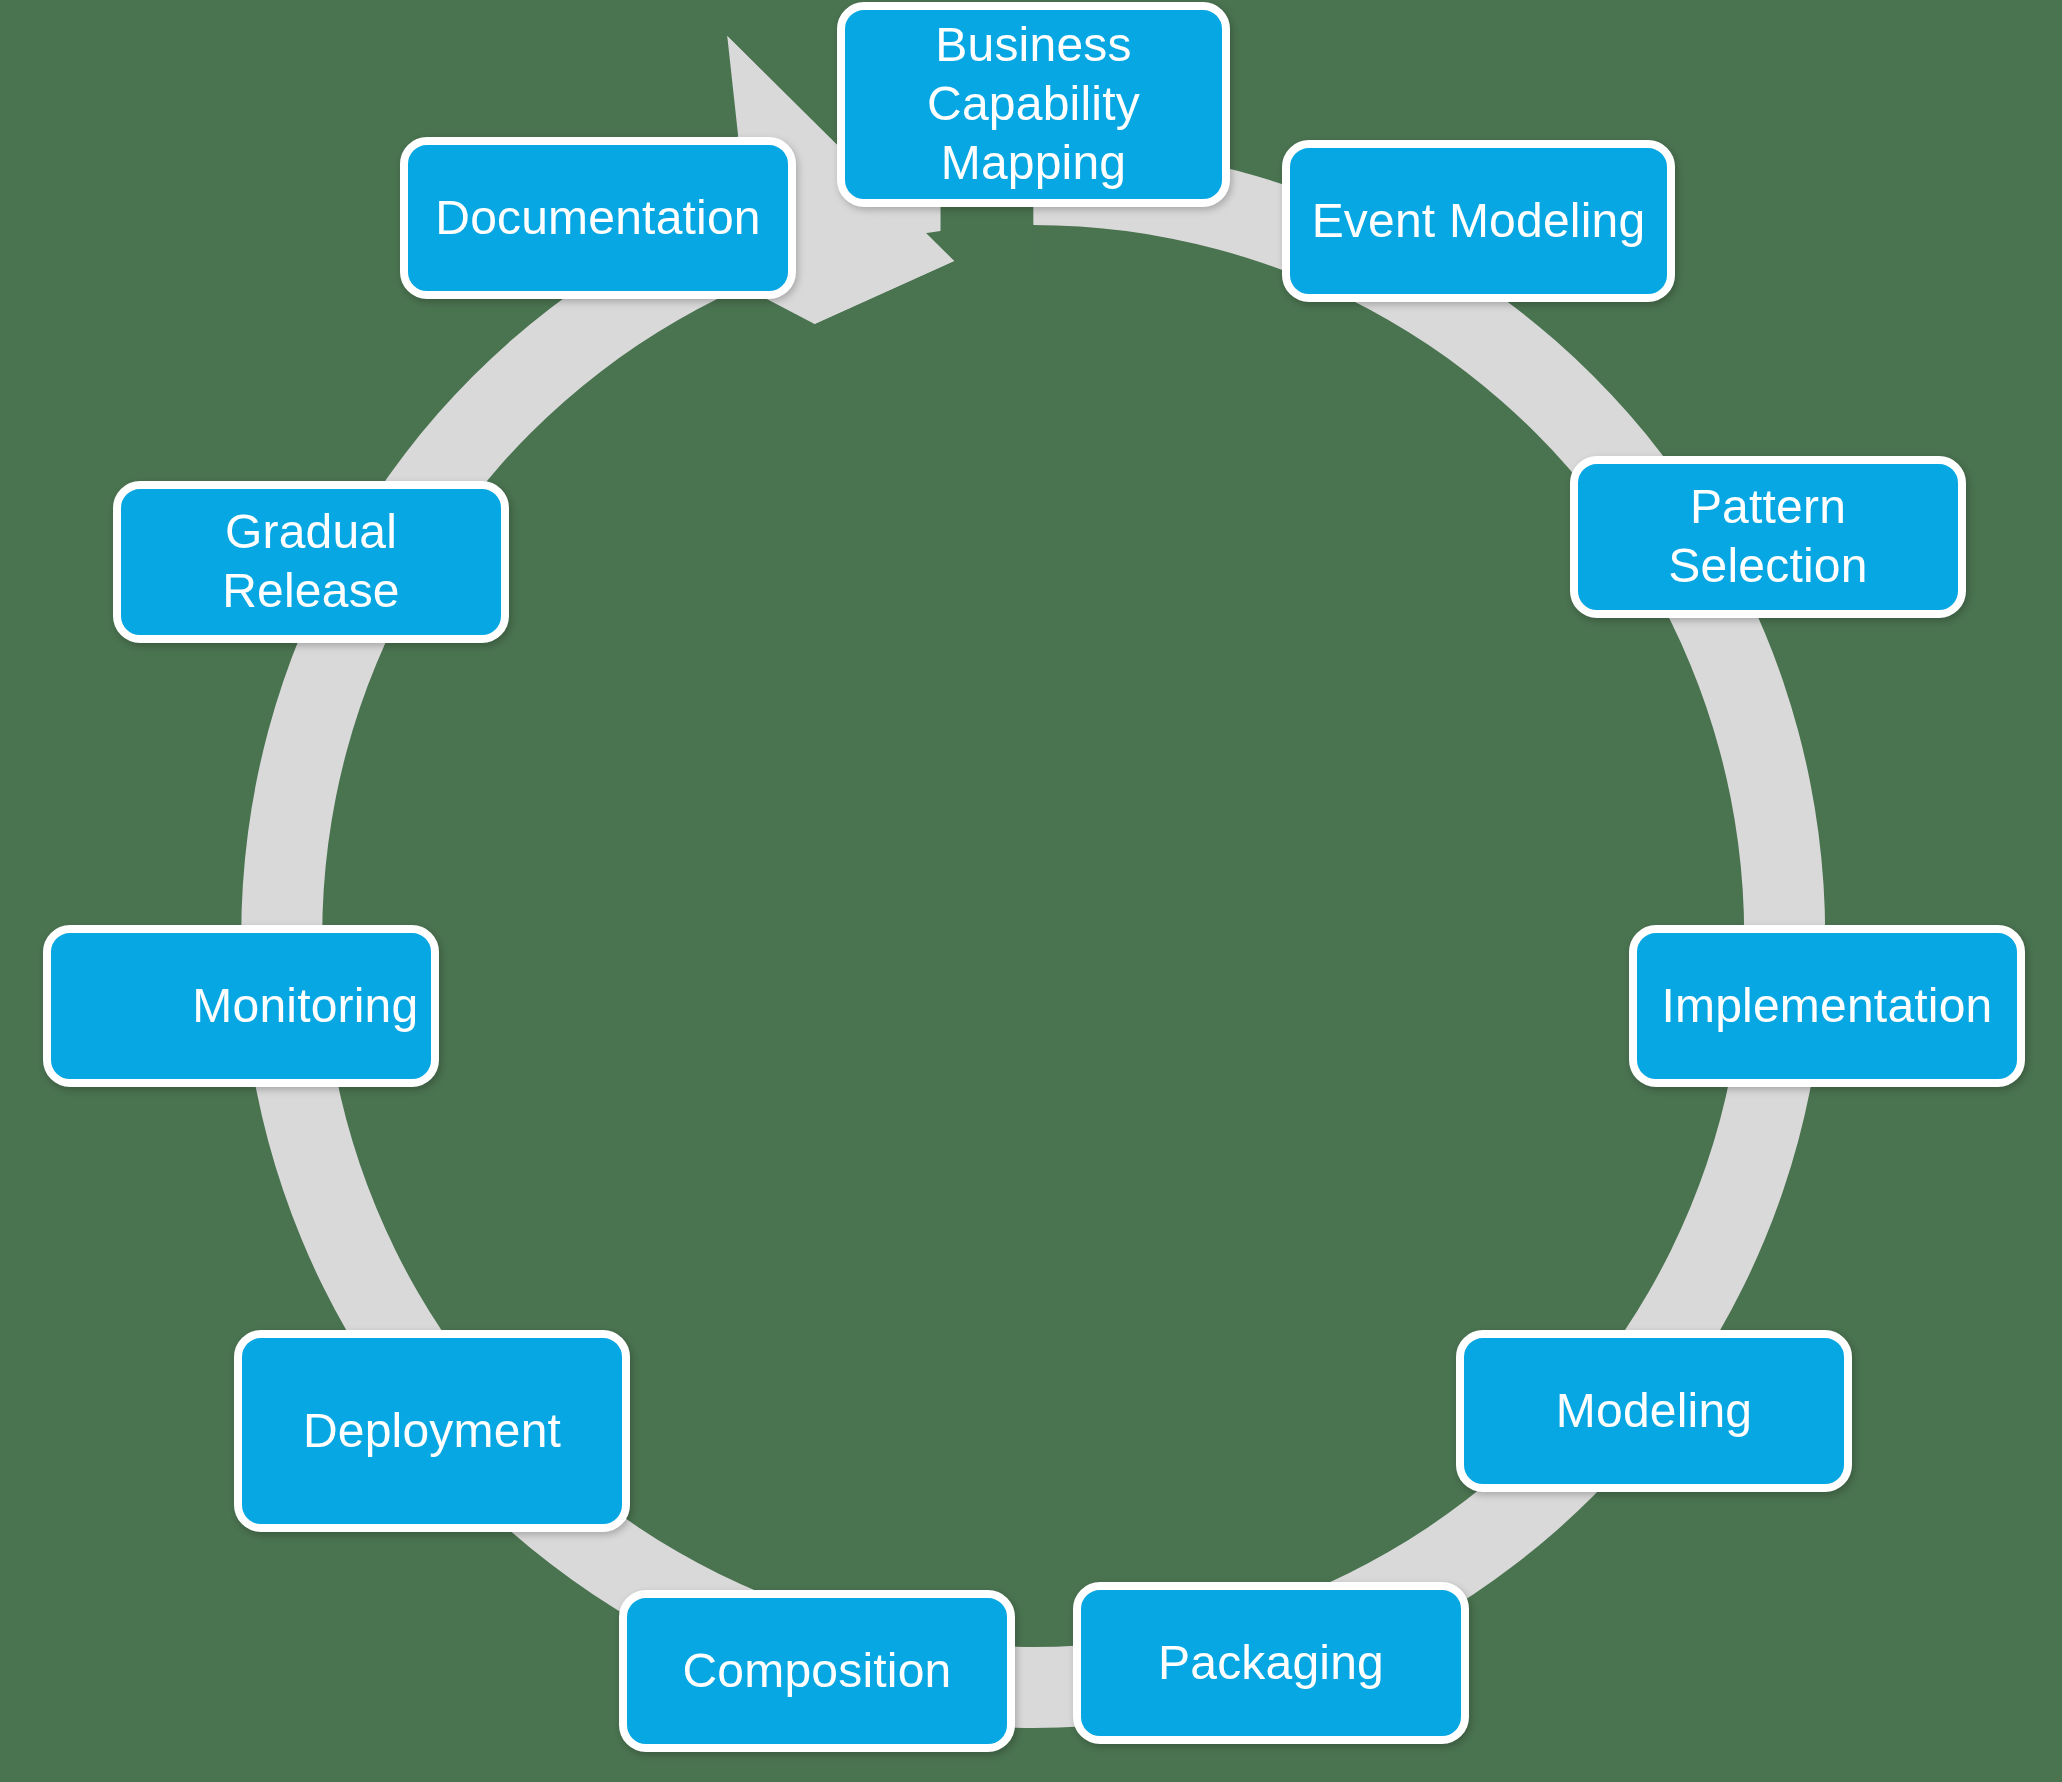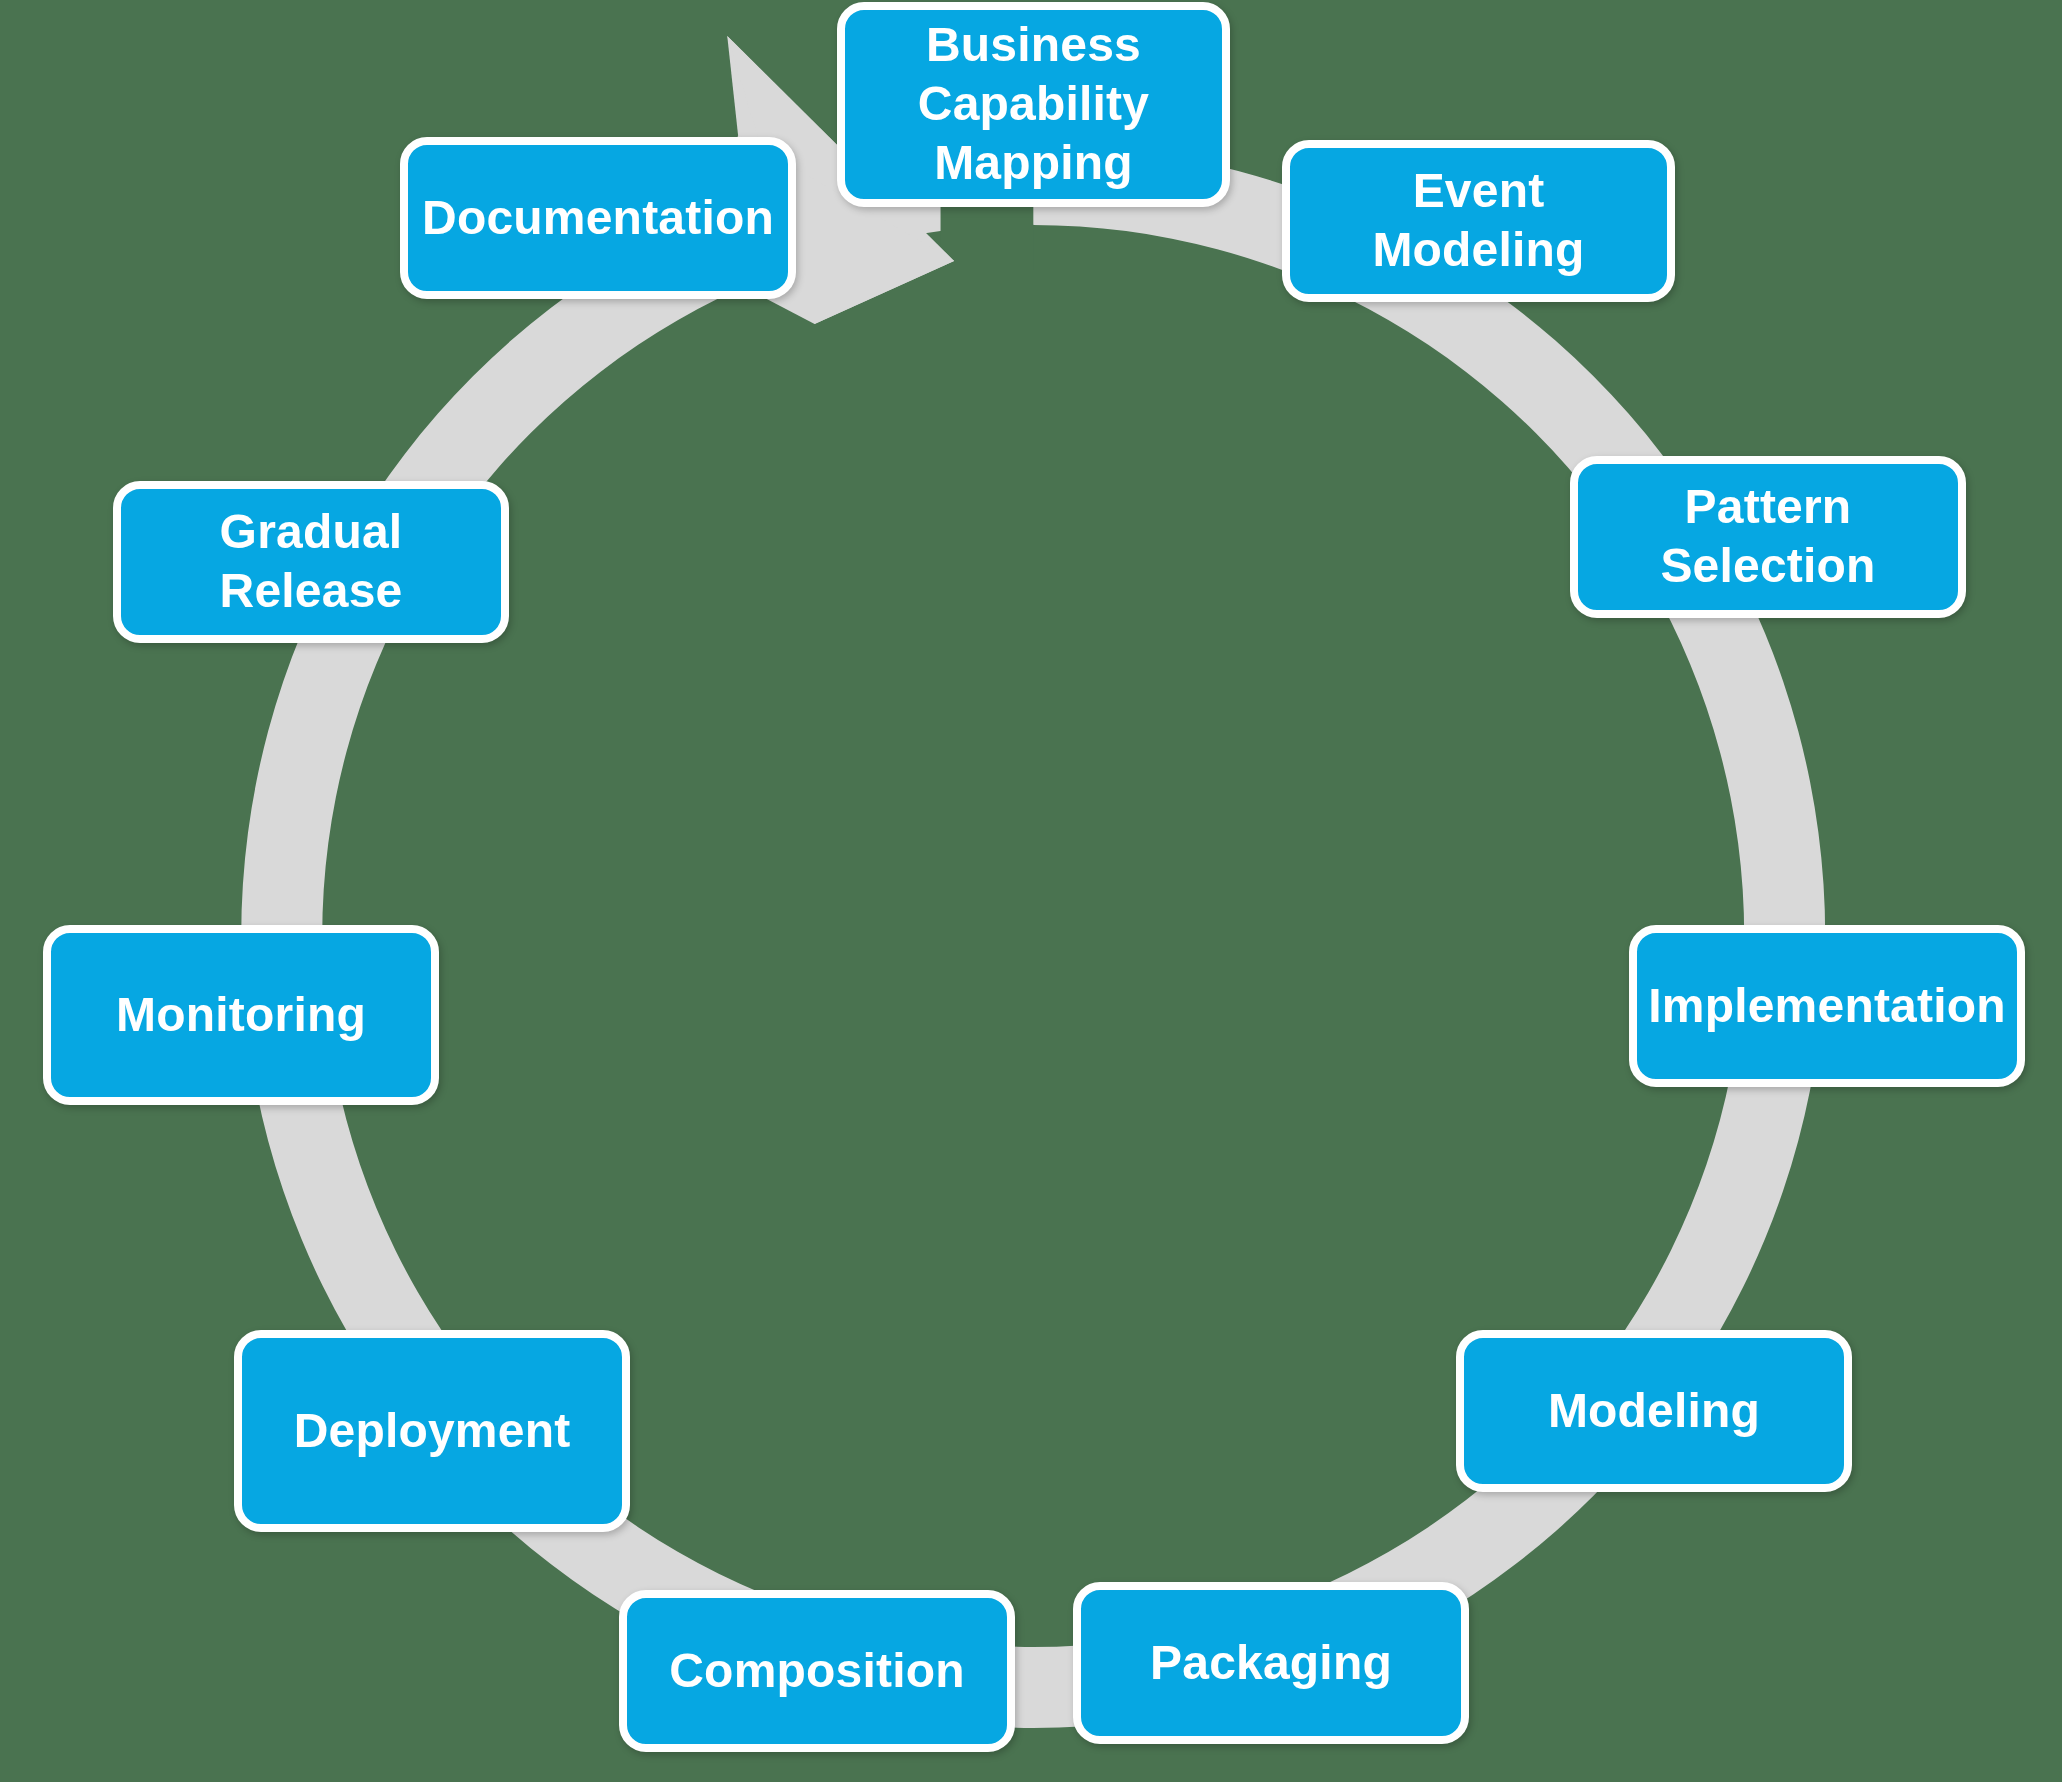--- a/index.html
+++ b/index.html
@@ -36,42 +36,42 @@
     background: #06A7E2;
     border: 8px solid #ffffff;
     border-radius: 27px;
     display: flex;
     align-items: center;
     justify-content: center;
     text-align: center;
     color: #ffffff;
     font-family: "Liberation Sans", sans-serif;
     font-size: 48px;
-    font-weight: 700;
+    font-weight: 400;
     line-height: 1.22;
     letter-spacing: 0.2px;
     padding: 5.4px 12.6px;
     filter: drop-shadow(2.7px 3.6px 3.6px rgba(0,0,0,0.22));
   }
 
   .stage-label {
     display: block;
     white-space: pre-line;
   }
 
   
   .node-0  { left: 837px;  top: 1.8px;    width: 393px; height: 205px; }
   .node-1  { left: 1282px; top: 140px;  width: 393px; height: 162px; }
   .node-2  { left: 1570px; top: 456px;  width: 396px; height: 162px; }
   .node-3  { left: 1629px; top: 925px; width: 396px; height: 162px; }
   .node-4  { left: 1456px; top: 1330px; width: 396px; height: 162px; }
   .node-5  { left: 1073px; top: 1582px; width: 396px; height: 162px; }
   .node-6  { left: 619px;  top: 1582px; width: 396px; height: 162px; margin-top: 8px; }
   .node-7  { left: 234px;  top: 1330px; width: 396px; height: 202px; }
-  .node-8  { left: 43px;   top: 925px; width: 396px; height: 180px; }
+  .node-8  { left: 43px;   top: 925px; width: 396px; height: 162px; justify-content: flex-end; }
   .node-9  { left: 113px;  top: 481px;  width: 396px; height: 162px; }
   .node-10 { left: 400px;  top: 137px;  width: 396px; height: 162px; }
 </style>
 </head>
 <body>
 
 <div id="diagram-root">
 
   <svg id="cycle-ring-svg" viewBox="0 0 2291 1980" xmlns="http://www.w3.org/2000/svg">
     <g>

